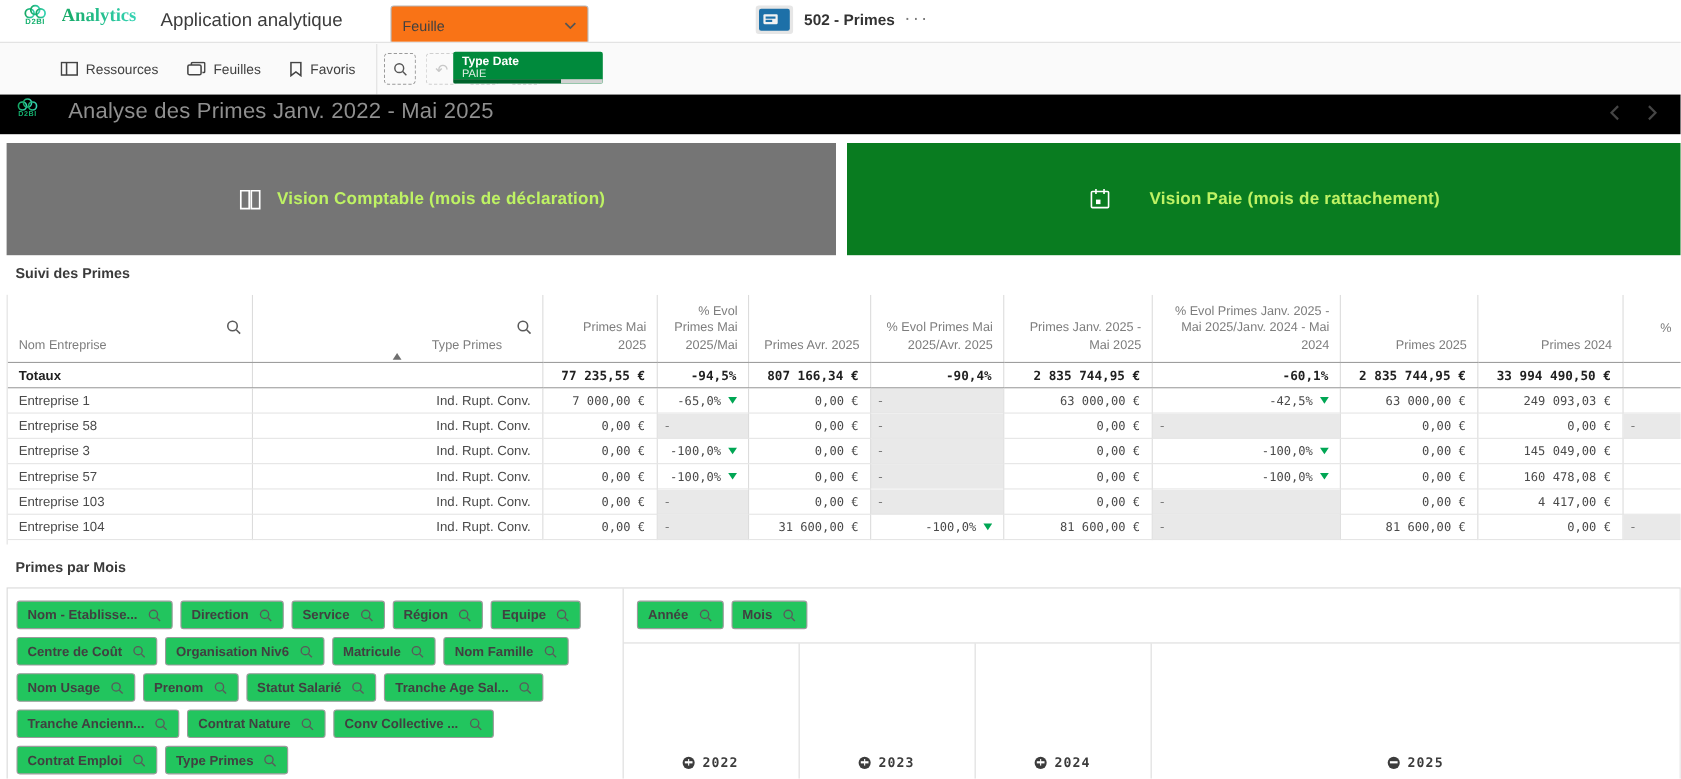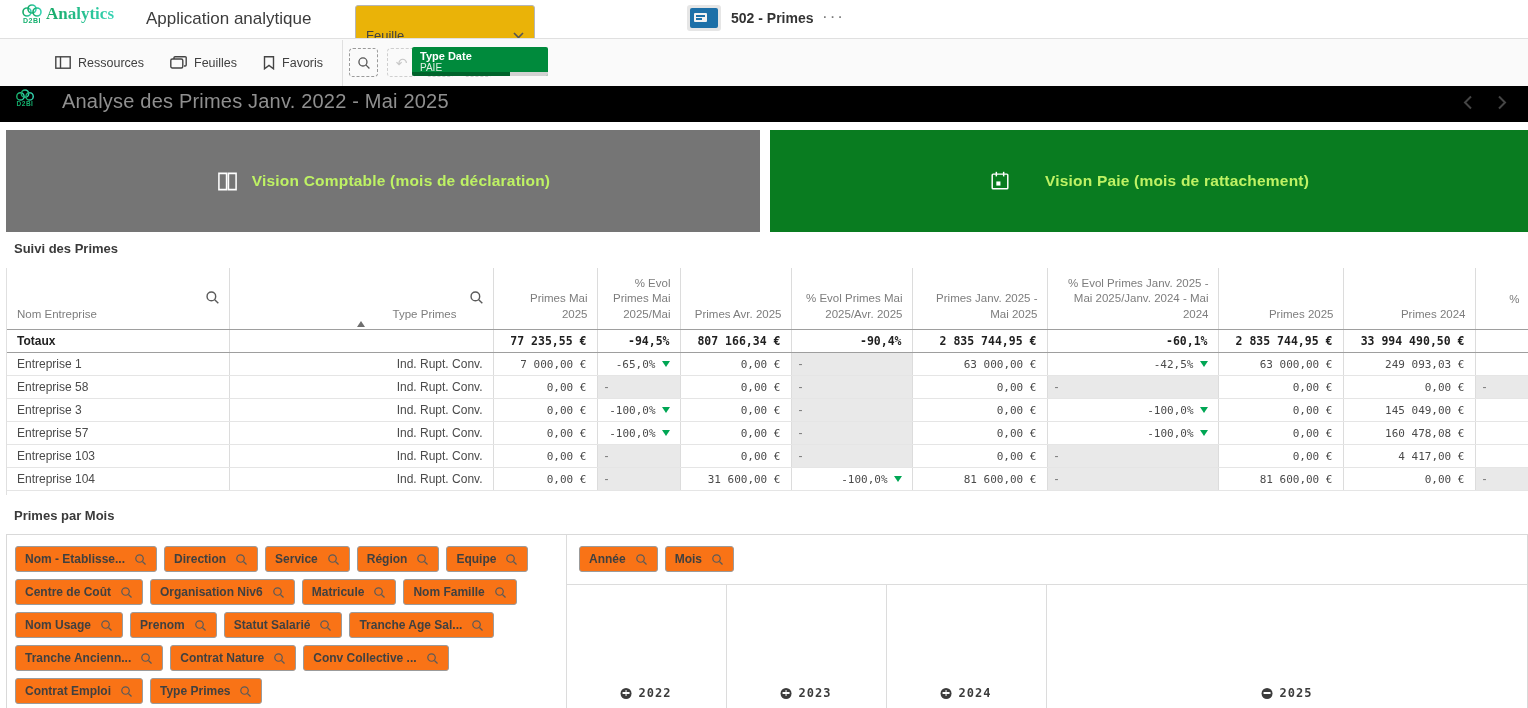--- a/index.html
+++ b/index.html
@@ -1,27 +1,27 @@
 <!DOCTYPE html>
 <html style="--sel-green: #008a3c; --sel-green-dark: #00632b; --green-btn: #097c20; --gray-btn: #757575; --evol-green: #00a654; --thumb-blue: #1d70a8;"><head>
 <meta charset="utf-8">
 <style>
   html,body{margin:0;padding:0;background:#fff;}
   #screen{position:relative;width:1528px;height:708px;background:#fff;overflow:hidden;
           font-family:"Liberation Sans",sans-serif;color:#404040;}
   
   .topbar{position:absolute;left:0;top:0;width:100%;height:38px;background:#fff;}
-  .brand{position:absolute;left:20px;top:4px;display:flex;align-items:flex-end;gap:2px;cursor:pointer;}
+  .brand{position:absolute;left:20px;top:4px;display:flex;align-items:flex-end;gap:12px;cursor:pointer;}
   .brand-col{display:flex;flex-direction:column;align-items:center;line-height:1;}
   .brand-mark-txt{font-size:7px;font-weight:bold;color:#14b06e;letter-spacing:.5px;}
   .wordmark{font-family:"Liberation Serif",serif;font-weight:bold;font-size:17px;
             background:linear-gradient(90deg,#16a864,#35d3b4);-webkit-background-clip:text;background-clip:text;color:transparent;}
   .app-title{position:absolute;left:146px;top:0;height:38px;line-height:38px;font-size:17px;color:#3c3c3c;}
   .sheet-select{position:absolute;left:355px;top:5px;width:158px;height:26px;border:1px solid #b6b6b6;border-radius:3px;
-                display:flex;align-items:center;justify-content:space-between;padding:16px 10px;font-size:13px;cursor:pointer;background:#eab308;}
+                display:flex;align-items:center;justify-content:space-between;padding:4px 10px;font-size:13px;cursor:pointer;background:#f97316;}
   .current-sheet{position:absolute;left:687px;top:5px;display:flex;align-items:center;gap:10px;cursor:pointer;}
   .thumb-halo{background:#e6e6e6;border-radius:3px;padding:3px;display:inline-block;}
   .sheet-thumb{position:relative;display:block;width:28px;height:20px;background:var(--thumb-blue);border-radius:2px;}
   .sheet-thumb .thumb-inner{position:absolute;left:4px;top:5px;width:13px;height:9px;background:#f2f2f2;border-radius:1px;}
   .sheet-thumb .thumb-inner::before{content:"";position:absolute;left:2px;top:2px;width:9px;height:1.5px;background:var(--thumb-blue);}
   .sheet-thumb .thumb-inner::after{content:"";position:absolute;left:2px;top:5px;width:6px;height:1.5px;background:var(--thumb-blue);}
   .sheet-name{font-size:14px;font-weight:bold;color:#333;}
   .more{position:absolute;left:822px;top:0;height:38px;line-height:34px;font-size:17px;color:#7a7a7a;letter-spacing:2px;cursor:pointer;}
   
   .toolbar{position:absolute;left:0;top:38px;width:100%;height:47px;background:#fafafa;
@@ -75,21 +75,21 @@
   td.num{padding-right:10px;text-align:right;font-family:"DejaVu Sans Mono",monospace;font-size:11px;}
   tbody tr.total-row td.num{font-size:11.5px;}
   td.dash{background:#e9e9e9;padding-left:7px;text-align:left;color:#7b7b7b;}
   .tri-down{display:inline-block;width:0;height:0;margin-left:6px;margin-bottom:1px;
             border-left:4.5px solid transparent;border-right:4.5px solid transparent;border-top:6px solid var(--evol-green);}
   
   .panel{position:absolute;left:6px;top:534px;width:1520px;height:180px;border:1px solid #d9d9d9;background:#fff;}
   .filters-left{position:absolute;left:0;top:0;width:558px;padding:11px 8px;}
   .chip-row{display:flex;gap:7px;margin-bottom:7px;}
   .chip{display:inline-flex;align-items:center;gap:9px;height:24px;border:1px solid #9b9b9b;border-radius:3px;
-        padding:0 9px;font-size:12px;font-weight:bold;color:#404040;cursor:pointer;background:#f97316;white-space:nowrap;}
+        padding:0 9px;font-size:12px;font-weight:bold;color:#404040;cursor:pointer;background:#22c55e;white-space:nowrap;}
   .panel-divider{position:absolute;left:559px;top:0;bottom:0;width:1px;background:#dcdcdc;}
   .filters-right{position:absolute;left:560px;top:0;padding:11px 12px;}
   .plot{position:absolute;left:560px;right:0;top:49px;bottom:0;border-top:1px solid #dcdcdc;}
   .gridline{position:absolute;top:0;bottom:0;width:1px;background:#dcdcdc;}
   .year-label{position:absolute;top:101px;transform:translateX(-50%);display:flex;align-items:center;gap:7px;cursor:pointer;
               font-family:"DejaVu Sans Mono",monospace;font-size:12px;font-weight:bold;color:#3c3c3c;letter-spacing:1px;}
   .ci{width:11px;height:11px;border-radius:50%;background:#3c3c3c;position:relative;display:inline-block;flex:none;}
   .ci::before{content:"";position:absolute;left:2.4px;top:4.8px;width:6.2px;height:1.6px;background:#fff;}
   .ci.plus::after{content:"";position:absolute;left:4.7px;top:2.5px;width:1.6px;height:6.2px;background:#fff;}
   svg{display:block;}

